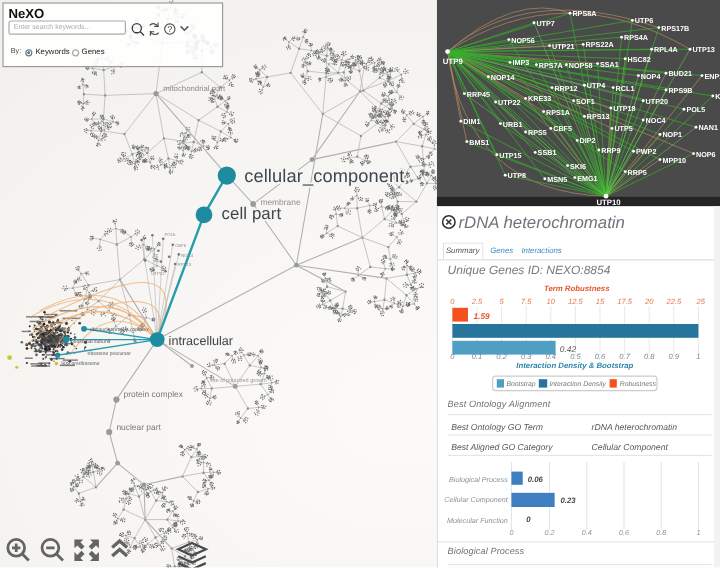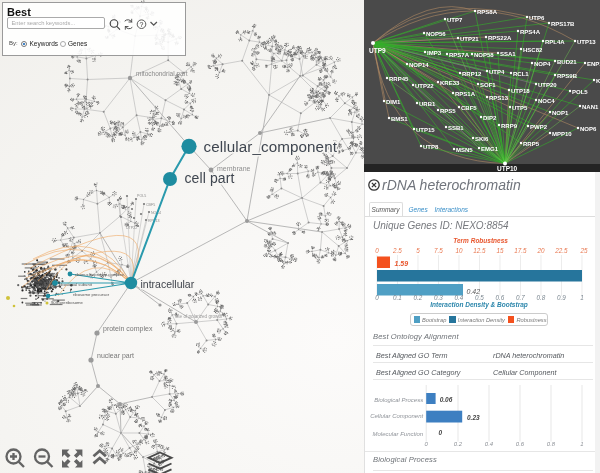--- a/index.html
+++ b/index.html
@@ -666,21 +666,21 @@
 <g fill="#646464">
 <path d="M58 9.5h7.4l-2.4 2.4 3.5 3.5-2.6 2.6-3.5-3.5-2.4 2.4zM78.4 9.5H71l2.4 2.4-3.5 3.5 2.6 2.6 3.5-3.5 2.4 2.4zM58 27.5h7.4L63 25.1l3.5-3.5-2.6-2.6-3.5 3.5-2.4-2.4zM78.4 27.5H71l2.4-2.4-3.5-3.5 2.6-2.6 3.5 3.5 2.4-2.4z"></path>
 <path d="M89.5 16.2l6.2-5.4 6.2 5.4M89.5 23.4l6.2-5.4 6.2 5.4" fill="none" stroke="#646464" stroke-width="2.8"></path>
 </g>
 <g stroke="#4a4a4a" stroke-width="1.9" fill="none" transform="translate(2.5,4)">
 <path d="M153.5 8.5l11.5 5.2-11.5 5.2L142 13.7z"></path>
 <path d="M142 19.5l11.5 5.2 11.5-5.2M142 25.3l11.5 5.2 11.5-5.2"></path>
 </g>
 </svg>
 <div id="search">
-  <div class="title">Best</div>
+  <div class="title">NeXO</div>
   <div class="inp">Enter search keywords...</div>
   <svg width="52" height="15" viewBox="0 0 52 15" style="position:absolute;left:104px;top:13.5px;">
     <g fill="none" stroke="#3a3a3a" stroke-width="1.1">
       <circle cx="7" cy="6.5" r="3.8"></circle>
           <path d="M9.8 9.3L13 12.6"></path>
     </g>
     <g fill="none" stroke="#4a4a4a" stroke-width="1">
       <path d="M17.7 4.2a4.3 4.3 0 0 1 7.2 1.3M25.3 10.3a4.3 4.3 0 0 1-7.2-1.3"></path>
       <path d="M24.7 1.8v3.2h-3.2M18.3 12.7V9.5h3.2" stroke-width="0.9"></path>
       <circle cx="34.5" cy="7.2" r="4.3" stroke-width="0.9"></circle>
@@ -862,21 +862,21 @@
           <text x="155.5" y="67.5">0.7</text>
           <text x="176" y="67.5">0.8</text>
           <text x="196.5" y="67.5">0.9</text>
           <text x="217" y="67.5">1</text>
     </g>
     <text x="114" y="75" font-size="6.5" font-weight="bold" fill="#2b86ab" text-anchor="middle">Interaction Density &amp; Bootstrap</text>
   </svg>
   <div id="legend"><i style="background:#4f9fc4"></i><span>Bootstrap</span><i style="background:#26759c"></i><span>Interaction Density</span><i style="background:#f4511e"></i><span>Robustness</span></div>
   <div class="h2" style="top:159.5px;">Best Ontology Alignment</div>
   <div class="hrl" style="top:172.5px;"></div>
-  <div class="cell" style="left:11px;top:179px;">Best Aligned GO Term</div>
+  <div class="cell" style="left:11px;top:179px;">Best Ontology GO Term</div>
   <div class="cell" style="left:128px;top:179px;">rDNA heterochromatin</div>
   <div class="hrl" style="top:190px;"></div>
   <div class="cell" style="left:11px;top:196px;text-align:center;">Best Aligned GO Category</div>
   <div class="cell" style="left:128px;top:196px;">Cellular Component</div>
   <div class="hrl" style="top:207px;"></div>
   <svg width="236" height="70" viewBox="0 0 236 70" style="position:absolute;left:0;top:208px">
     <g stroke="#ddd" stroke-width="0.7">
       <path d="M61.2 5v56.5M93 5v56.5M124 5v56.5M155 5v56.5M186 5v56.5M217 5v56.5"></path>
     </g>
     <g font-size="6" fill="#8e9298" text-anchor="end">

